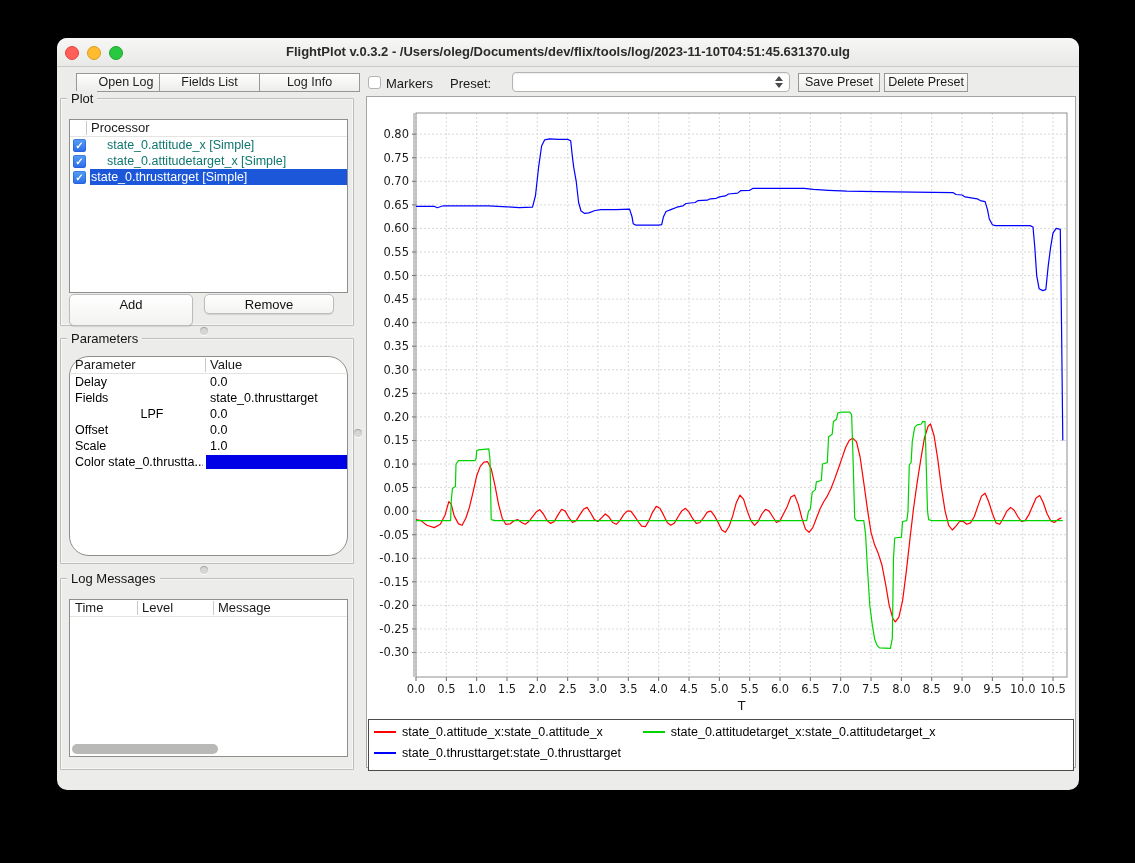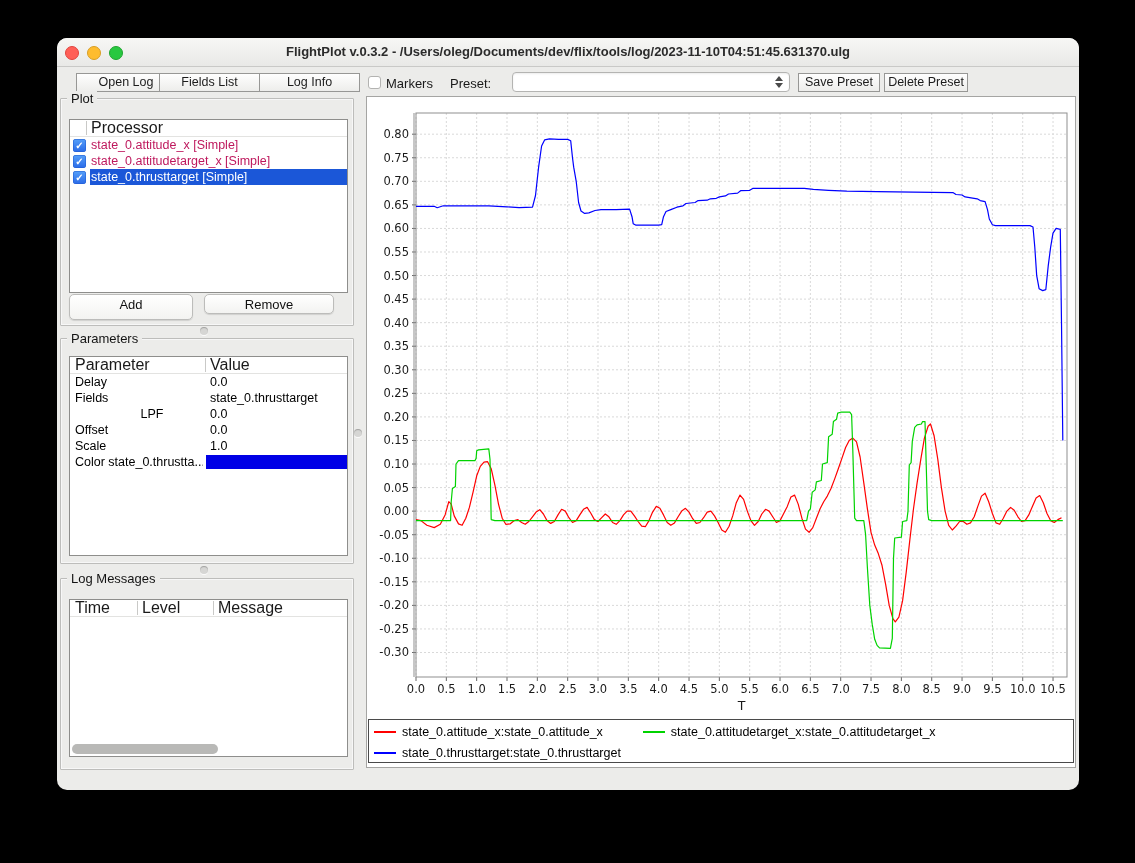--- a/index.html
+++ b/index.html
@@ -26,37 +26,37 @@
     background:#fff;border:1px solid #b4b4b2;border-radius:4px;box-shadow:inset 0 1px 2px rgba(0,0,0,0.08);}
   .stepper{position:absolute;right:3px;top:1px;width:14px;height:16px;}
   .tri-up{width:0;height:0;border-left:4px solid transparent;border-right:4px solid transparent;
     border-bottom:5px solid #4a4a4a;margin:2px auto 2px;}
   .tri-dn{width:0;height:0;border-left:4px solid transparent;border-right:4px solid transparent;
     border-top:5px solid #4a4a4a;margin:0 auto;}
   .group{position:absolute;box-sizing:border-box;border:1px solid #bdbdbb;border-radius:1px;
     box-shadow:inset 0 0 0 1px rgba(255,255,255,0.6);}
   .group-title{position:absolute;top:-8px;left:6px;background:#ececea;padding:0 4px;font-size:13px;color:#141414;}
   .box{position:absolute;box-sizing:border-box;background:#fff;border:1px solid #8e8e8c;}
-  .hdr-cell{position:absolute;top:0;height:16px;line-height:16px;font-size:16px;color:#1a1a1a;white-space:nowrap;}
+  .hdr-cell{position:absolute;top:0;height:16px;line-height:16px;font-size:13px;color:#1a1a1a;white-space:nowrap;}
   .vline{position:absolute;top:1px;width:1px;height:14px;background:#c9c9c7;}
   .hdr-underline{position:absolute;left:0;right:0;top:16px;height:1px;background:#e3e3e1;}
   .list-row{position:absolute;left:0;right:0;height:16px;display:flex;align-items:center;}
   .cbx{width:13px;height:13px;margin-left:3px;border-radius:3px;flex:0 0 13px;
     background:linear-gradient(#56a0f9,#2a6ae8);box-shadow:inset 0 0 0 0.5px #1f5bd0;
     color:#fff;font-size:10px;line-height:13px;text-align:center;font-weight:bold;}
-  .row-label{flex:1;height:16px;line-height:16px;font-size:12.5px;color:#be185d;margin-left:5px;white-space:nowrap;overflow:hidden;}
+  .row-label{flex:1;height:16px;line-height:16px;font-size:12.5px;color:#0f766e;margin-left:21px;white-space:nowrap;overflow:hidden;}
   .row-label.sel{background:#1b57d8;color:#fff;margin-left:4px;padding-left:1px;}
   .prow{position:absolute;left:0;right:0;height:16px;}
   .pcell{position:absolute;top:0;height:16px;line-height:16px;font-size:12.5px;color:#000;white-space:nowrap;overflow:hidden;}
   .swatch{position:absolute;top:1px;height:14px;}
   .gripper{position:absolute;width:8px;height:8px;border-radius:50%;background:#d6d6d4;
     box-shadow:inset 0 1px 1px rgba(0,0,0,0.25), 0 1px 0 rgba(255,255,255,0.8);}
   .chart-panel{position:absolute;left:309px;top:58px;width:710px;height:672px;box-sizing:border-box;
     background:#fff;border:1px solid #a5a5a3;}
-  .legend-box{position:absolute;left:1px;width:706px;top:622px;height:44px;box-sizing:border-box;
+  .legend-box{position:absolute;left:1px;width:706px;top:622px;height:52px;box-sizing:border-box;
     border:1px solid #4a4a4a;background:#fff;}
   .legend-row{position:absolute;left:5px;right:3px;height:20px;display:flex;align-items:center;}
   .legend-entry{display:flex;align-items:center;font-size:12.5px;color:#000;white-space:nowrap;}
   .legend-sample{width:22px;height:2px;margin-right:6px;}
   .hscroll-thumb{position:absolute;height:10px;border-radius:5px;background:#b9b9b7;}
   svg text{font-family:"DejaVu Sans","Liberation Sans",sans-serif;}
 </style>
 </head>
 <body>
 
@@ -98,29 +98,29 @@
           <div class="list-row" style="top: 16px;">
             <span class="cbx">✓</span>
             <span class="row-label">state_0.attitudetarget_x [Simple]</span>
           </div>
           <div class="list-row" style="top: 32px;">
             <span class="cbx">✓</span>
             <span class="row-label sel">state_0.thrusttarget [Simple]</span>
           </div>
         </div>
     </div>
-    <div class="rbtn" style="left:8px;top:195px;width:124px;height:26px;line-height:19px;">Add</div>
+    <div class="rbtn" style="left:8px;top:195px;width:124px;height:32px;line-height:19px;">Add</div>
     <div class="rbtn" style="left:143px;top:195px;width:130px;height:20px;line-height:19px;">Remove</div>
   </div>
 
   <div class="gripper" style="left:143px;top:289px;"></div>
 
   <div class="group" style="left:3px;top:300px;width:294px;height:226px;">
     <div class="group-title">Parameters</div>
-    <div class="box" style="left:8px;top:17px;width:279px;height:200px;">
+    <div class="box" style="left:8px;top:17px;width:279px;height:200px;border-radius:20px;">
       <div class="hdr-cell" style="left:5px;">Parameter</div>
       <div class="vline" style="left:135px;"></div>
       <div class="hdr-cell" style="left:140px;">Value</div>
       <div class="hdr-underline"></div>
       <div style="position:absolute;left:0;right:0;top:17px;bottom:0;" id="params-body">
           <div class="prow" style="top: 0px;">
             <div class="pcell" style="left: 5px; width: 128px;">Delay</div>
             <div class="pcell" style="left: 140px; width: 137px;">0.0</div>
           </div>
           <div class="prow" style="top: 16px;">

